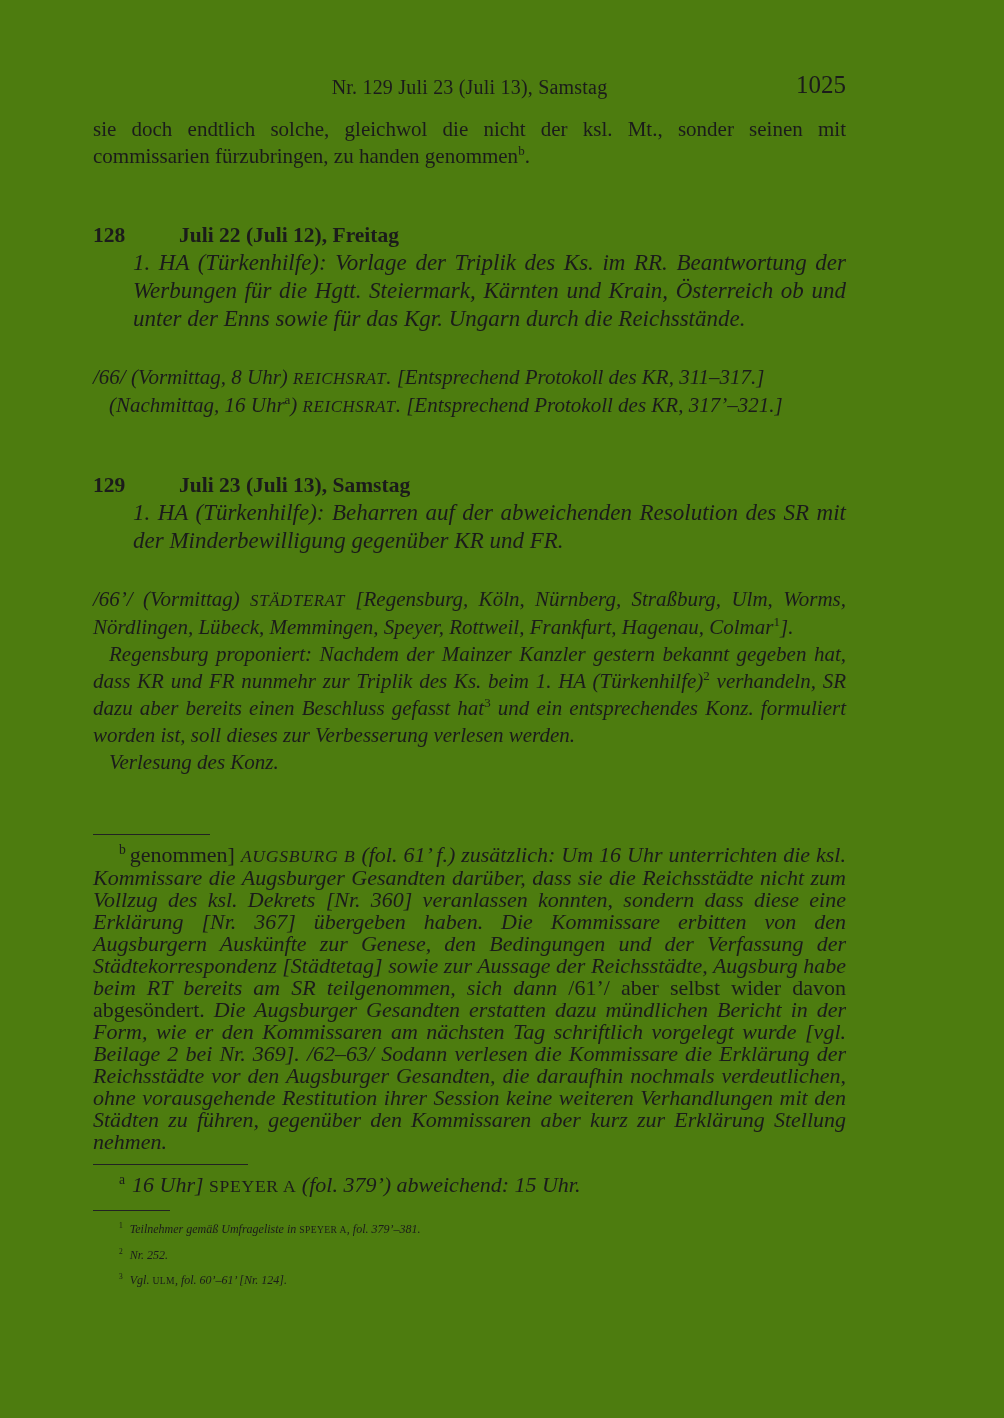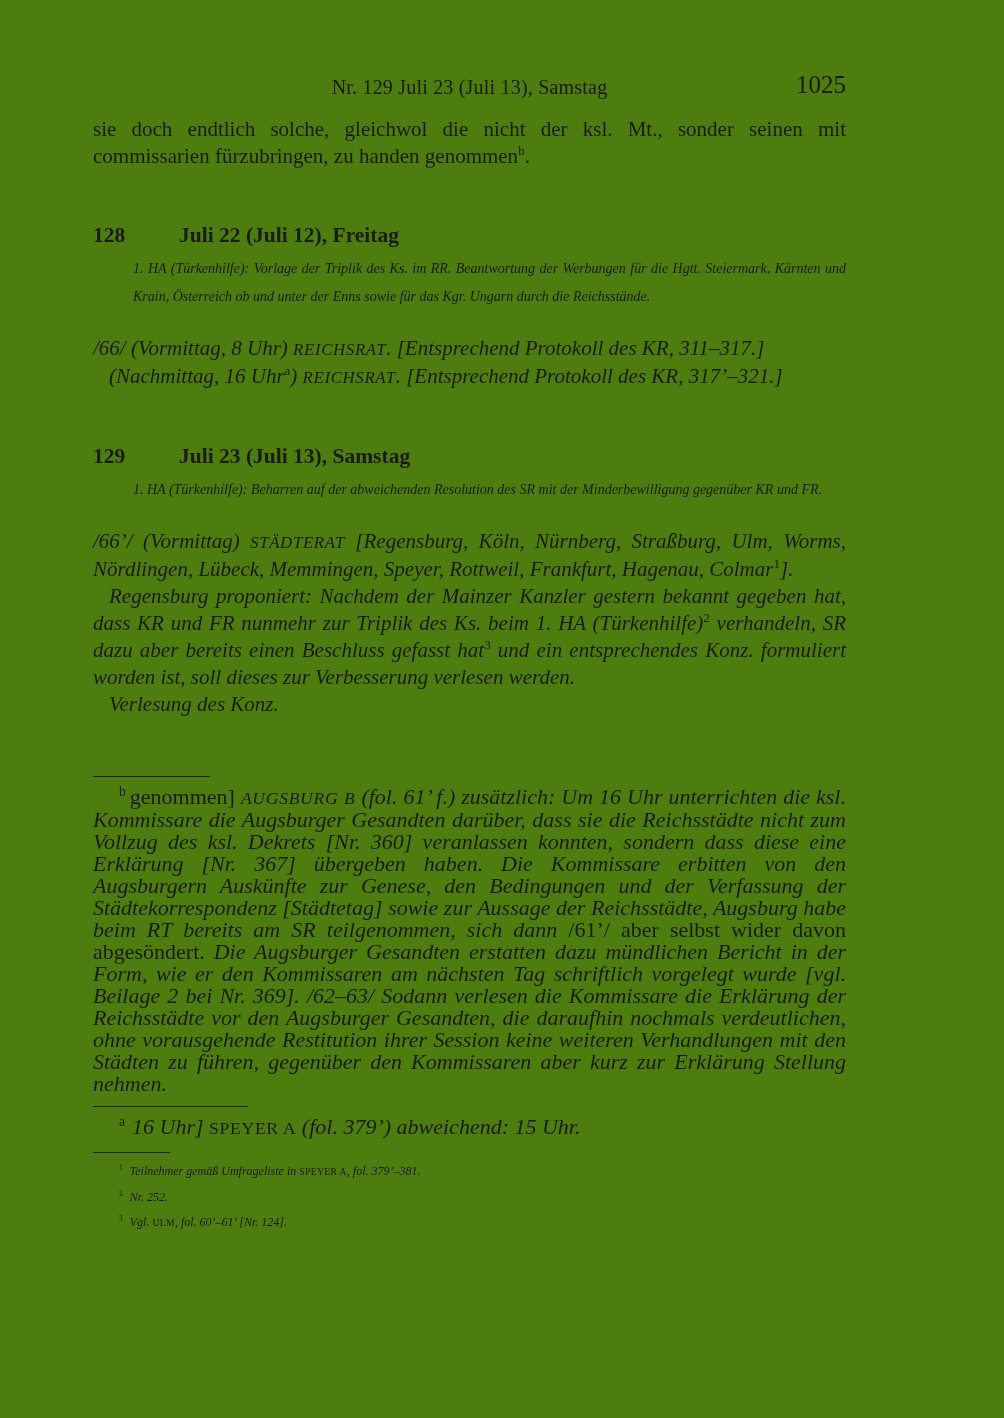--- a/index.html
+++ b/index.html
@@ -22,25 +22,25 @@
   p { margin:0; }
   .body { font-size:21px; line-height:27px; text-align:justify; }
   .italic { font-style:italic; }
   .roman { font-style:normal; }
   .intro { margin-top:10px; }
 
   .entry-heading { display:flex; margin-top:52px; font-weight:bold; font-size:21.5px; line-height:26px;gap:44px; }
   .entry-no { min-width:42px; }
 
   .summary {
-    margin-left:40px; margin-top:7px;
-    font-style:italic; font-size:14px; line-height:28px;
+    margin-left:40px; margin-top:1px;
+    font-style:italic; font-size:23px; line-height:28px;
     text-align:justify;
   }
-  .session { margin-top:24px; }
+  .session { margin-top:31px; }
   .cont { text-indent:16px; }
 
   .sc { font-size:0.8em; letter-spacing:0.04em; }
   .sc-upright { font-style:normal;margin-top:22px; }
 
   sup.ref, sup.fn-marker {
     font-size:0.62em; font-style:normal;
     vertical-align:super; line-height:0;
   }
   sup.fn-marker { margin-right:7px; }

